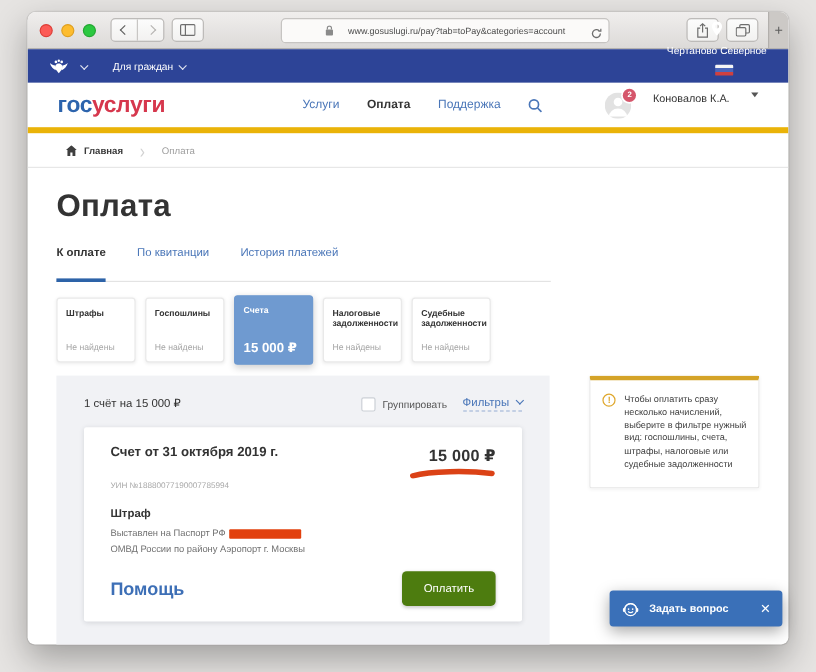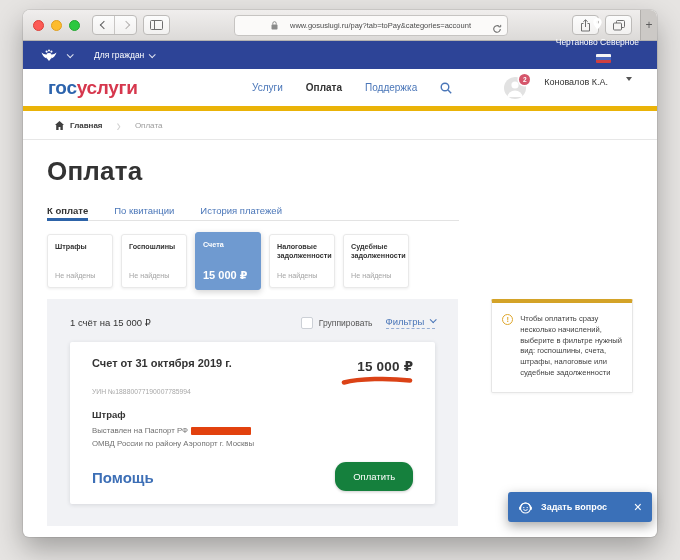--- a/index.html
+++ b/index.html
@@ -52,21 +52,21 @@
   
   .breadcrumb{height:28px;border-top:5px solid #eab308;border-bottom:1px solid #e7e7e7;display:flex;align-items:center;padding:0 32px;gap:6px;}
   .bc-home{font-size:8px;font-weight:700;color:#3a3a3a;}
   .bc-sep{color:#d2d2d2;font-size:13px;font-weight:300;line-height:1;margin:0 8px;transform:scaleY(1.3);}
   .bc-cur{font-size:8px;color:#9c9c9c;}
 
   
   .content{position:relative;padding:8px 24px 0;}
   h1.pagetitle{font-size:26px;font-weight:600;color:#333;margin:8px 0 0;letter-spacing:.2px;}
   .tabs{margin-top:18px;width:412px;display:flex;gap:26px;border-bottom:1px solid #e3e3e3;font-size:9.5px;}
-  .tab{padding-bottom:4px;color:#4a76b8;position:relative;}
+  .tab{padding-bottom:18px;color:#4a76b8;position:relative;}
   .tab.active{color:#333;font-weight:700;}
   .tab.active::after{content:"";position:absolute;left:0;right:0;bottom:-1px;height:3px;background:#2d63a8;}
 
   .cats{margin-top:13px;width:365px;display:flex;gap:8px;align-items:flex-start;}
   .cat{width:66px;height:54px;box-sizing:border-box;padding:7px;background:#fff;border:1px solid #e9e9e9;border-radius:3px;box-shadow:0 1px 3px rgba(0,0,0,.07);display:flex;flex-direction:column;justify-content:space-between;}
   .cat-title{font-size:7.2px;font-weight:700;color:#333;line-height:1.25;}
   .cat-value{font-size:7.2px;color:#a5a5a5;}
   .cat.selected{background:#6f9ad0;border-color:#6f9ad0;height:58px;margin-top:-2px;box-shadow:0 2px 6px rgba(0,0,0,.18);}
   .cat.selected .cat-title{color:#fff;}
   .cat.selected .cat-value{color:#fff;font-size:11px;font-weight:700;}
@@ -88,21 +88,21 @@
   .amount-wrap{text-align:right;}
   .amount{font-size:13.5px;font-weight:700;color:#333;letter-spacing:.2px;}
   .swoosh{display:block;margin:1px 0 0 auto;}
   .uin{font-size:6.8px;color:#a8a8a8;margin-top:3px;}
   .billtype{margin-top:14px;font-size:9.5px;font-weight:700;color:#333;}
   .billline{margin-top:6px;font-size:7.8px;color:#707070;display:flex;align-items:center;gap:3px;}
   .billline+.billline{margin-top:4px;}
   .redact{display:inline-block;width:60px;height:8px;background:#e2410e;border-radius:1px;}
   .bill-foot{margin-top:14px;display:flex;justify-content:space-between;align-items:flex-end;}
   .help{font-size:15px;color:#3d6fb6;font-weight:600;padding-bottom:5px;}
-  .paybtn{background:#15803d;color:#fff;font-size:9.5px;font-family:inherit;padding:9px 18px;border:none;border-radius:11px;box-shadow:0 1px 3px rgba(0,0,0,.2);}
+  .paybtn{background:#4d7c0f;color:#fff;font-size:9.5px;font-family:inherit;padding:9px 18px;border:none;border-radius:4px;box-shadow:0 1px 3px rgba(0,0,0,.2);}
 
   .infobox{width:142px;box-sizing:border-box;background:#fff;border:1px solid #e6e6e6;border-top:4px solid #d4a328;border-radius:2px;padding:11px 10px 13px;display:flex;gap:7px;box-shadow:0 1px 3px rgba(0,0,0,.05);}
   .info-icon{flex:none;width:11px;height:11px;border:1.3px solid #dfa72c;border-radius:50%;color:#dfa72c;font-size:7.5px;font-weight:700;display:flex;align-items:center;justify-content:center;box-sizing:border-box;line-height:1;}
   .info-text{font-size:7.6px;color:#3f3f3f;line-height:1.42;}
 
   .chat{position:absolute;left:508px;top:492px;width:144px;height:30px;box-sizing:border-box;background:#3a70b8;border-radius:3px;box-shadow:0 4px 12px rgba(0,0,0,.35);display:flex;align-items:center;gap:8px;padding:0 10px;color:#fff;z-index:10;}
   .chat-label{flex:1;font-size:9px;font-weight:700;}
   .chat-close{font-size:14px;line-height:1;font-weight:400;}
 </style>
 </head>

